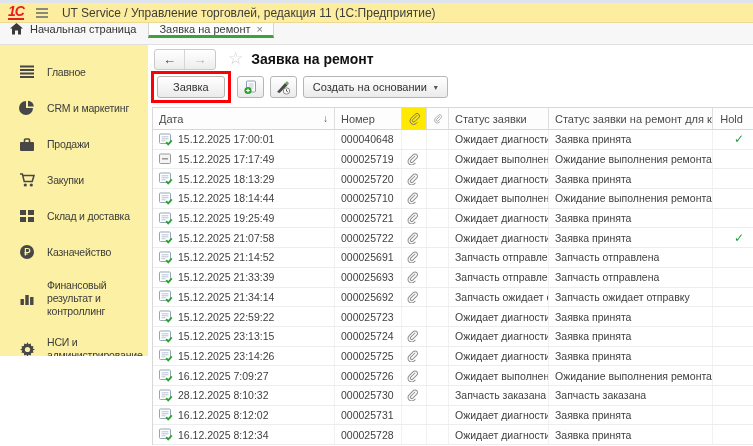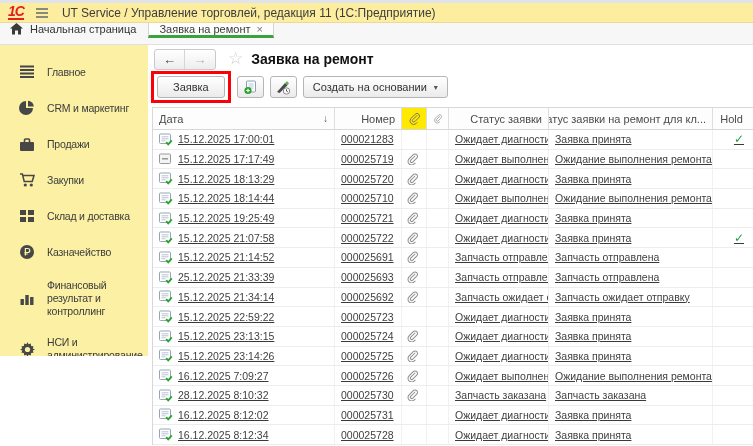--- a/index.html
+++ b/index.html
@@ -50,24 +50,24 @@
     font-size:11px; color:#333; height:22px; display:inline-flex; align-items:center; cursor:pointer; }
   .btn-create { padding:0 15px; }
   .btn-icon { width:27px; justify-content:center; }
   .btn-dropdown { padding:0 9px; gap:7px;align-items:center; }
   .caret { font-size:8px; color:#555; }
 
   
   .grid { margin-top:5px; border-top:1px solid #d8d8d8; border-left:1px solid #d8d8d8; width:601px; }
   .g-row { display:grid; grid-template-columns:182px 67px 25px 22px 100px 164px 1fr; align-items:stretch; }
   .g-head { height:22px; border-bottom:1px solid #d8d8d8; background:#fdfdfd; }
-  .g-head .cell { color:#4a4a4a; display:flex; align-items:center; border-right:1px solid #dedede; padding:0 6px; overflow:hidden; white-space:nowrap;justify-content:flex-end; }
+  .g-head .cell { color:#4a4a4a; display:flex; align-items:center; border-right:1px solid #dedede; padding:0 6px; overflow:hidden; white-space:nowrap; }
   .hl-yellow { background:#ffe900; }
   .sort-arrow { margin-left:auto; color:#555; font-size:10px; }
-  .body-row { height:19.7px; border-bottom:1px solid #ededed; cursor:pointer;text-decoration:underline; }
+  .body-row { height:19.7px; border-bottom:1px solid #ededed; cursor:pointer; }
   .body-row .cell { display:flex; align-items:center; padding:0 6px; border-right:1px solid #f1f1f1;
     overflow:hidden; white-space:nowrap; color:#3f3f3f; font-size:10.5px; }
   .cell.c-date { gap:5px; }
   .cell.c-clip2 { justify-content:center; }
   .cell.c-clip { justify-content:flex-start; padding-left:4px; }
   .cell.c-hold { justify-content:flex-end; padding-right:9px; border-right:none; }
   .g-head .cell.c-hold { justify-content:center; }
   .check { color:#1f9e3c; font-weight:bold; font-size:12px; }
   .doc-ico, .clip-ico { flex:0 0 auto; display:inline-flex; }
   .hidden { visibility:hidden; }
@@ -270,21 +270,21 @@
     <div class="cell c-date">
       <span class="doc-ico">
                   <svg width="14" height="13" viewBox="0 0 14 13">
                     <rect x="0.5" y="1" width="11" height="9.5" rx="1" fill="#fff" stroke="#93a6b8"></rect>
                     <path d="M2.5 3.8h7M2.5 5.8h7M2.5 7.8h4" stroke="#b7c4d1" stroke-width="1"></path>
                     <path d="M7.2 9.2 l2 2.2 3.6-4" stroke="#27a22e" stroke-width="1.8" fill="none"></path>
                   </svg>
                 </span>
       <span>15.12.2025 17:00:01</span>
     </div>
-    <div class="cell">000021283</div>
+    <div class="cell">000040648</div>
     <div class="cell c-clip">
       <span class="clip-ico hidden">
                   <svg width="12" height="12" viewBox="0 0 14 14">
                     <path d="M10.8 3.2 5.6 8.4a1.6 1.6 0 1 0 2.3 2.3l4.6-4.6a2.9 2.9 0 1 0-4.1-4.1L3.6 6.8a4.2 4.2 0 1 0 6 6l1.4-1.4" fill="none" stroke="#8f8f8f" stroke-width="1.2"></path>
                   </svg>
                 </span>
     </div>
     <div class="cell c-clip2"></div>
     <div class="cell">Ожидает диагностики</div>
     <div class="cell">Заявка принята</div>
@@ -456,21 +456,21 @@
 
   <div class="g-row body-row">
     <div class="cell c-date">
       <span class="doc-ico">
                   <svg width="14" height="13" viewBox="0 0 14 13">
                     <rect x="0.5" y="1" width="11" height="9.5" rx="1" fill="#fff" stroke="#93a6b8"></rect>
                     <path d="M2.5 3.8h7M2.5 5.8h7M2.5 7.8h4" stroke="#b7c4d1" stroke-width="1"></path>
                     <path d="M7.2 9.2 l2 2.2 3.6-4" stroke="#27a22e" stroke-width="1.8" fill="none"></path>
                   </svg>
                 </span>
-      <span>25.12.2025 21:33:39</span>
+      <span>15.12.2025 21:33:39</span>
     </div>
     <div class="cell">000025693</div>
     <div class="cell c-clip">
       <span class="clip-ico">
                   <svg width="12" height="12" viewBox="0 0 14 14">
                     <path d="M10.8 3.2 5.6 8.4a1.6 1.6 0 1 0 2.3 2.3l4.6-4.6a2.9 2.9 0 1 0-4.1-4.1L3.6 6.8a4.2 4.2 0 1 0 6 6l1.4-1.4" fill="none" stroke="#8f8f8f" stroke-width="1.2"></path>
                   </svg>
                 </span>
     </div>
     <div class="cell c-clip2"></div>

